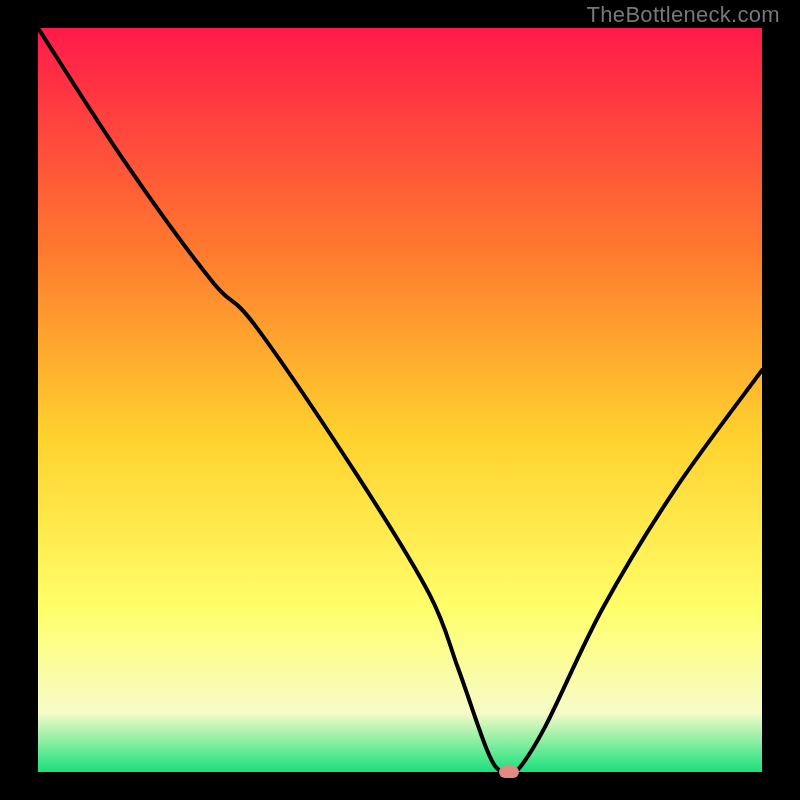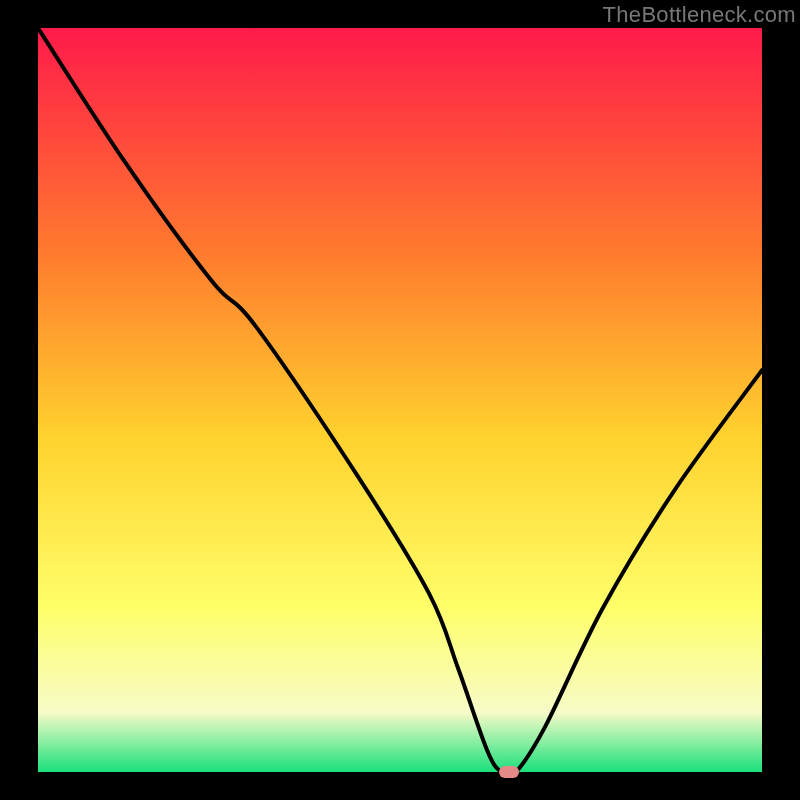--- a/index.html
+++ b/index.html
@@ -13,21 +13,21 @@
   }
   .frame {
     position: relative;
     width: 800px;
     height: 800px;
     background: #000;
   }
   .watermark {
     position: absolute;
     top: 2px;
-    right: 4px;
+    right: 20px;
     color: #777;
     font-size: 22px;
     font-weight: 500;
     letter-spacing: 0.3px;
     user-select: none;
   }
   .plot-wrap {
     position: absolute;
     left: 38px;
     top: 28px;

